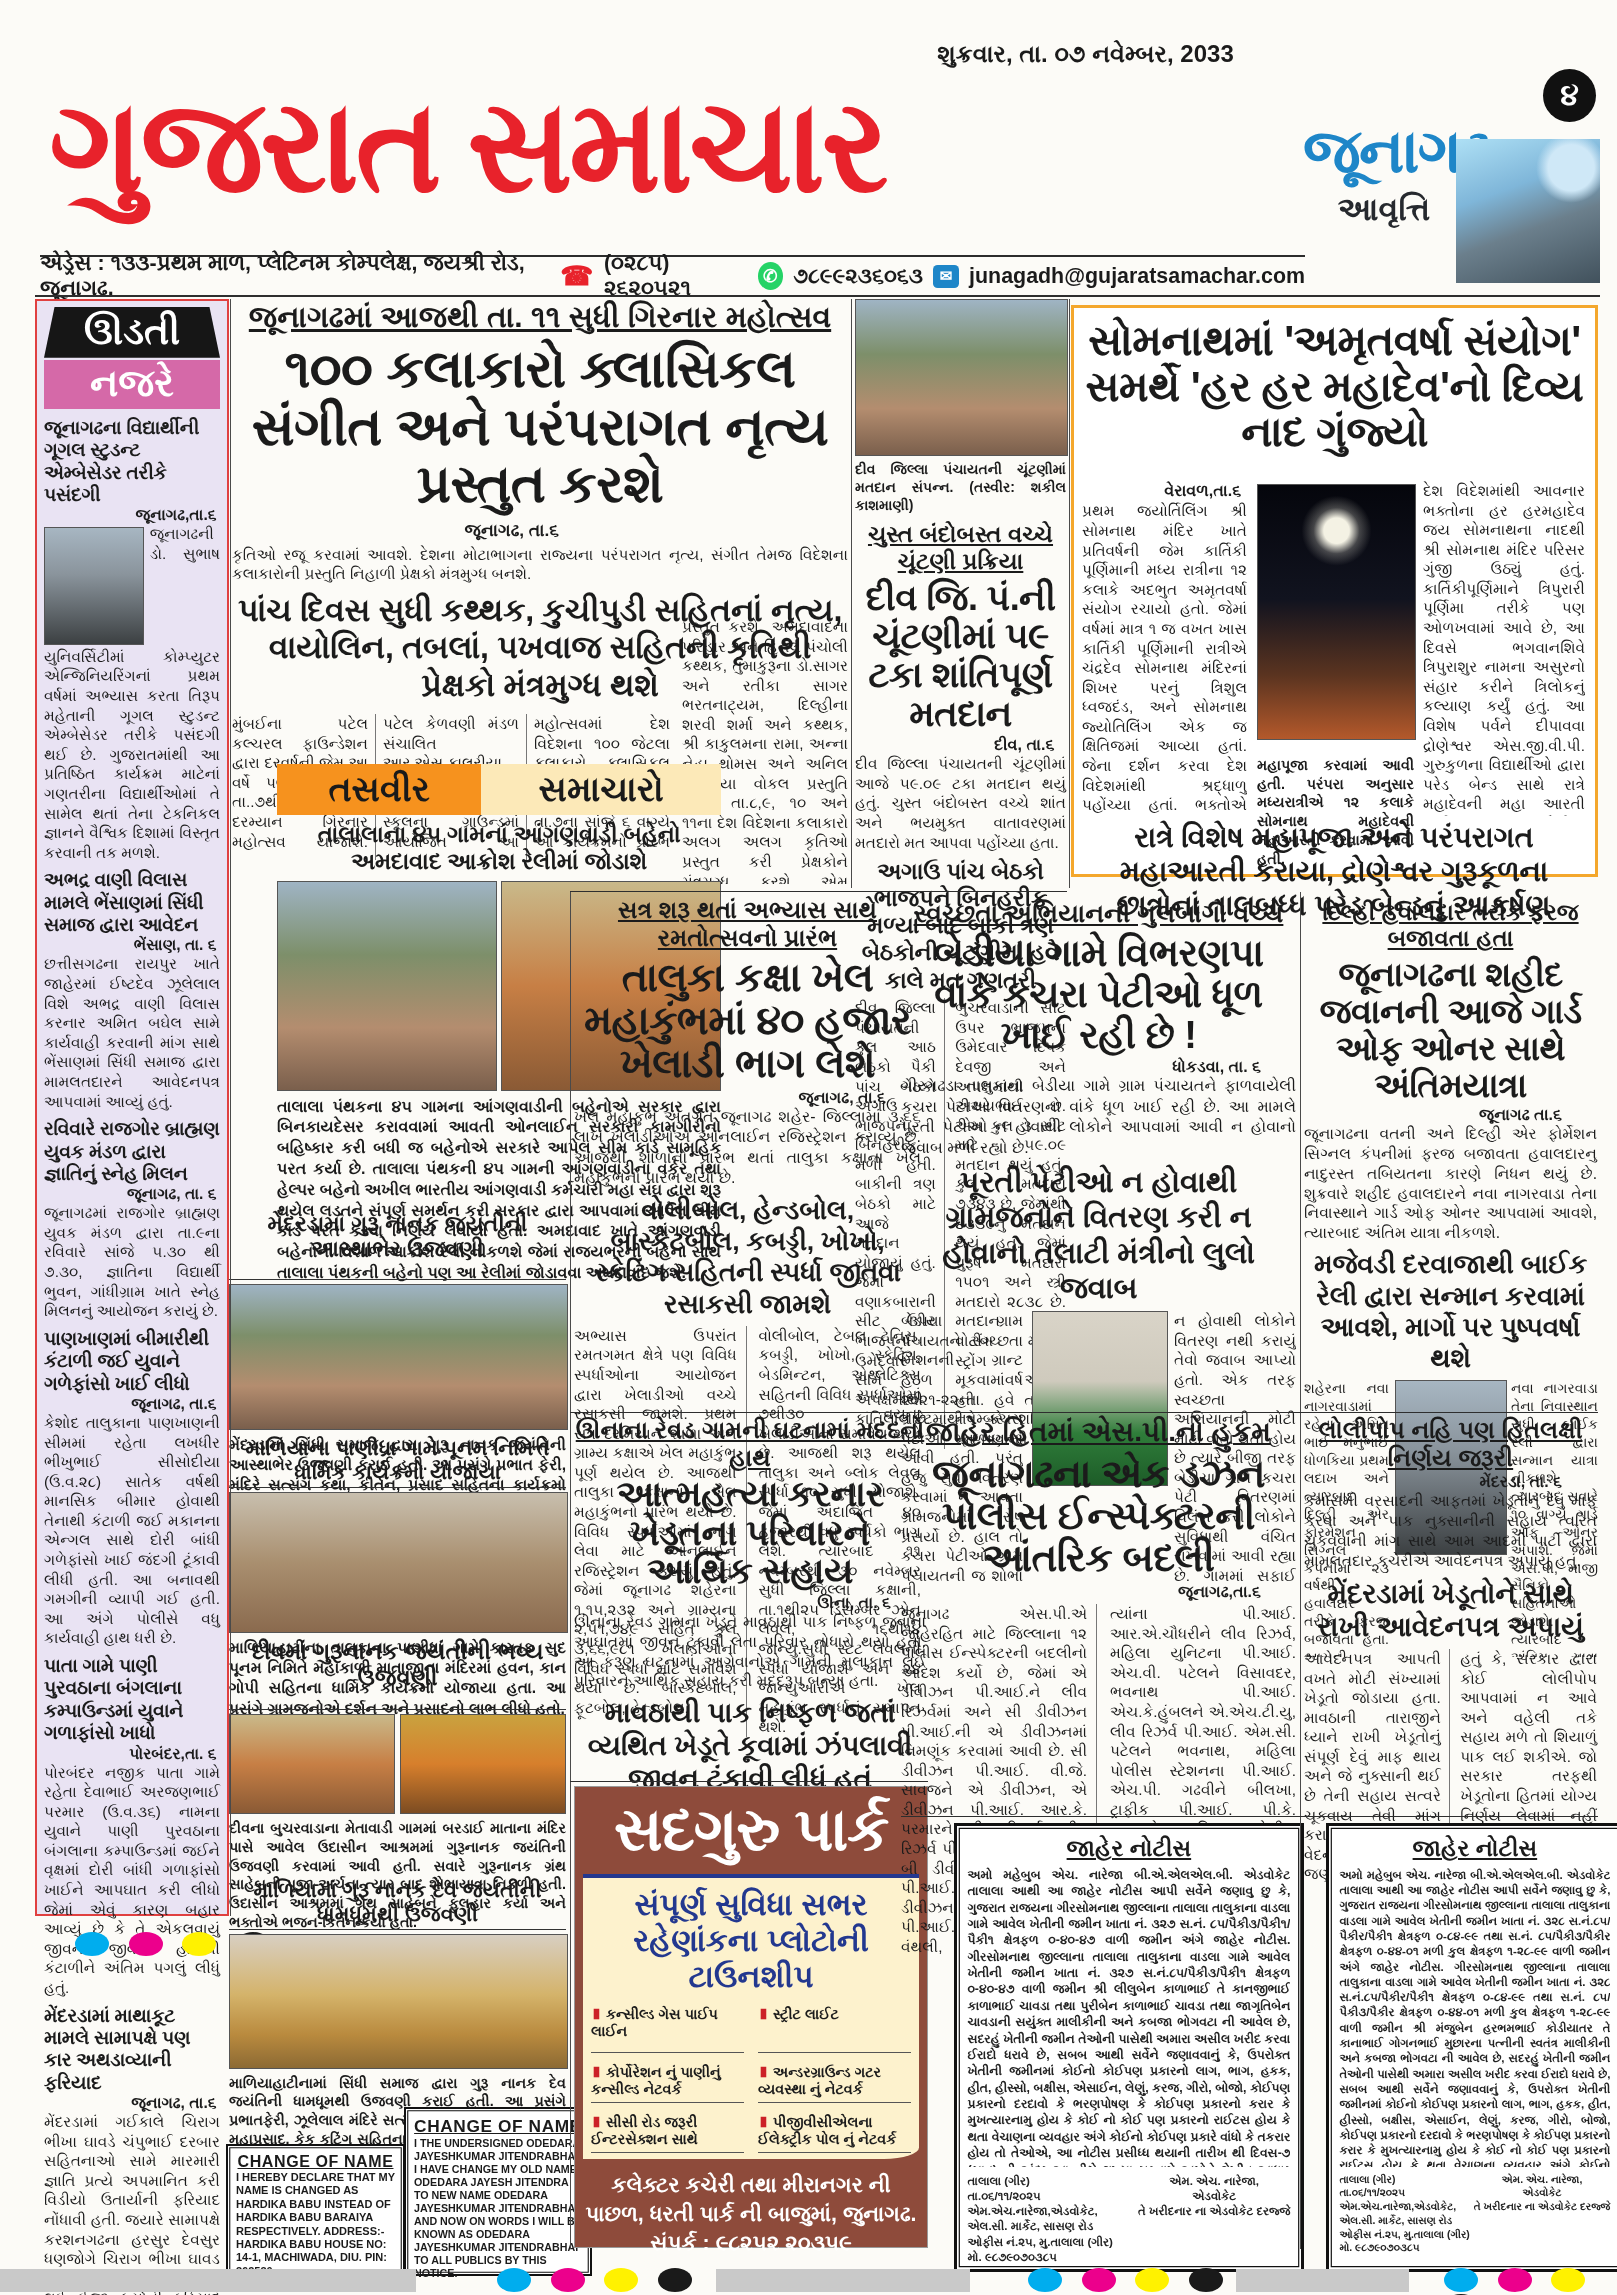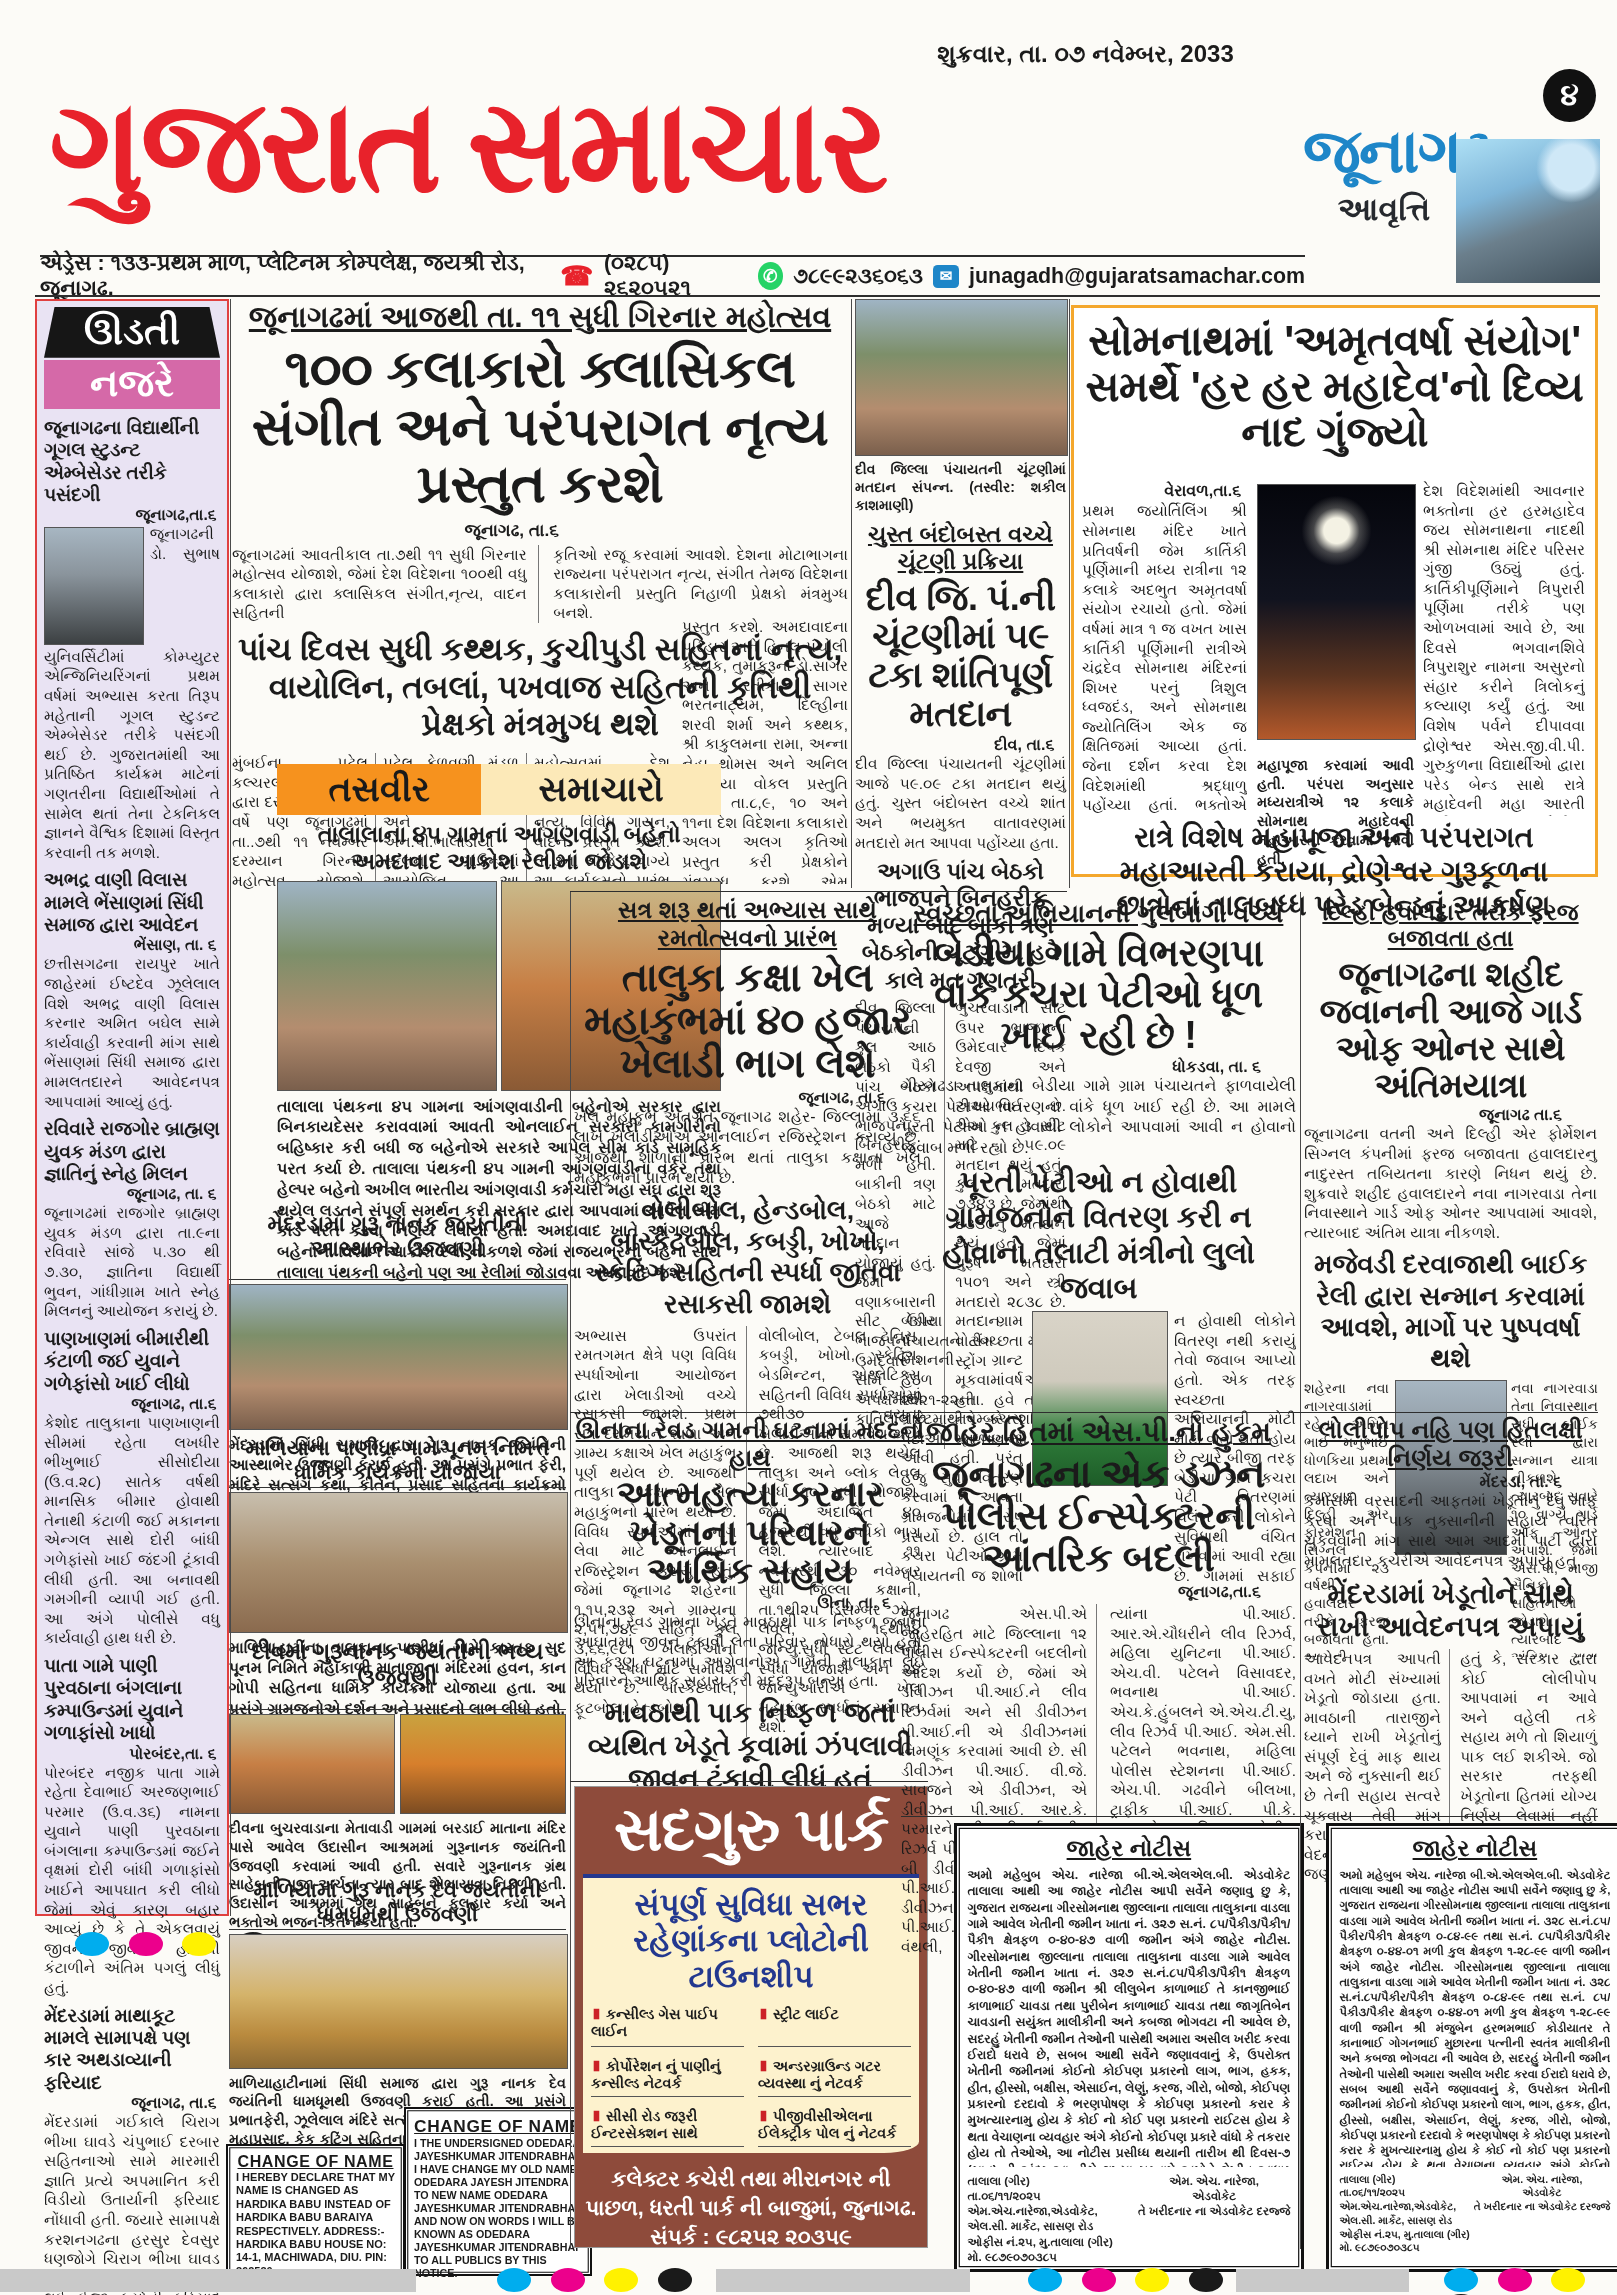--- a/index.html
+++ b/index.html
@@ -117,21 +117,20 @@
 </div>
 <div class="abs cmyk" style="left:75px;top:1932px;">
   <span style="background:#00adee;"></span><span style="background:#ec008c;"></span><span style="background:#fff200;"></span><span style="background:#1a1a1a;"></span>
 </div>
 
 <div class="abs" style="left:232px;top:300px;width:616px;">
   <div class="kicker" style="font-size:30px;">જૂનાગઢમાં આજથી તા. ૧૧ સુધી ગિરનાર મહોત્સવ</div>
   <div class="headline" style="font-size:53px;margin-top:5.8px;">૧૦૦ કલાકારો ક્લાસિકલ સંગીત અને પરંપરાગત નૃત્ય પ્રસ્તુત કરશે</div>
   <div class="dateline" style="margin-top:8px;padding-right:289px;font-size:17.3px;">જૂનાગઢ, તા.૬</div>
   <div style="display:flex;gap:14px;margin-top:3.5px;">
-    <div class="bodytxt" style="flex:1;border-right:0.6px solid #777;padding-right:11.6px;">જૂનાગઢમાં આવતીકાલ તા.૭થી ૧૧ સુધી ગિરનાર મહોત્સવ યોજાશે, જેમાં દેશ વિદેશના ૧૦૦થી વધુ કલાકારો દ્વારા ક્લાસિકલ સંગીત,નૃત્ય, વાદન સહિતની</div>
     <div class="bodytxt" style="flex:1;">કૃતિઓ રજૂ કરવામાં આવશે. દેશના મોટાભાગના રાજ્યના પરંપરાગત નૃત્ય, સંગીત તેમજ વિદેશના કલાકારોની પ્રસ્તુતિ નિહાળી પ્રેક્ષકો મંત્રમુગ્ધ બનશે.</div>
   </div>
   <div class="subhead" style="font-size:32px;margin-top:8px;">પાંચ દિવસ સુધી કથ્થક, કુચીપુડી સહિતનાં નૃત્ય, વાયોલિન, તબલાં, પખવાજ સહિતની કૃતિથી પ્રેક્ષકો મંત્રમુગ્ધ થશે</div>
   <div class="bodytxt cols3" style="margin-top:9.2px;width:438px;height:146px;overflow:hidden;">મુંબઈના પટેલ કલ્ચરલ ફાઉન્ડેશન દ્વારા દરવર્ષની જેમ આ વર્ષે પણ જૂનાગઢમાં તા..૭થી ૧૧ નવેમ્બર દરમ્યાન ગિરનાર મહોત્સવ યોજાશે. પટેલ કેળવણી મંડળ સંચાલિત આર.એસ.કાલરીયા અને એન.પી.ભાલોડીયા સ્કૂલના ગ્રાઉન્ડમાં આયોજિત આ મહોત્સવમાં દેશ વિદેશના ૧૦૦ જેટલા કલાકારો ક્લાસિકલ નૃત્ય, વિવિધ ગાયન, વાદન પ્રસ્તુત કરશે. તા.૭ના સાંજે ૬ વાગ્યે આ કાર્યક્રમનો પ્રારંભ થશે. પ્રથમ દિવસે મુંબઈના પ્રશાંત ઘરાટ અને સંદીપ પવાર પખવાજ અને તબલા વાદન</div>
 </div>
 <div class="abs bodytxt" style="left:682px;top:617px;width:166px;height:267px;overflow:hidden;">પ્રસ્તુત કરશે. અમદાવાદના પરિહાર અને હિનલ પંચોલી કથ્થક, તુમાકુરૂના ડો.સાગર અને રતીકા સાગર ભરતનાટ્યમ, દિલ્હીના શરવી શર્મા અને કથ્થક, શ્રી કાકુલમના રામા, અન્ના નેહા થોમસ અને અનિલ દાંતોડિયા વોકલ પ્રસ્તુતિ કરશે. તા.૮,૯, ૧૦ અને ૧૧ના દેશ વિદેશના કલાકારો અલગ અલગ કૃતિઓ પ્રસ્તુત કરી પ્રેક્ષકોને મંત્રમુગ્ધ કરશે એમ મહોત્સવના એમ.કે.પટેલે જણાવ્યું હતું.</div>
 
 <div class="abs" style="left:855px;top:299px;width:211px;">
   <div class="photo ph-crowd" style="width:211px;height:155px;"></div>
   <div class="caption" style="font-size:14px;margin-top:3.5px;">દીવ જિલ્લા પંચાયતની ચૂંટણીમાં મતદાન સંપન્ન. (તસ્વીર: શકીલ કાશમાણી)</div>
@@ -231,21 +230,21 @@
     <div class="bodytxt" style="flex:1;">થયેલા પરિવારને આશ્વાસન આપવા આજે આમ આદમી પાર્ટીના ઈસુદાન ગઢવી સહિતના આગેવાનોએ રેવડ ગામની મુલાકાત લીધી હતી. મૃતક ખેડૂતના પરિવારના સભ્યોને મળી સાંત્વના આપી રૂપિયા ૫૧૦૦૦ની ધનરાશી અર્પણ કરી હતી તેમજ અગ્રણી મુન્નાભાઈ ઉનડજામે એક લાખ રૂપિયાની આર્થિક મદદની જાહેરાત કરી હતી. રાજ્ય દ્વારા અસરગ્રસ્ત ખેડૂતોને ત્વરિત આર્થિક સહાય ચૂકવવામાં આવે તેવી આગેવાનોએ લાગણી વ્યક્ત કરી હતી.</div>
   </div>
 </div>
 
 <div class="abs" style="left:574px;top:1786px;width:354px;height:462px;border:1.7px solid #999;background:#8e4b3b;box-sizing:border-box;padding:8px;">
   <div style="color:#fff;font-size:60px;font-weight:bold;text-align:center;letter-spacing:-1.2px;">સદગુરુ પાર્ક</div>
   <div style="background:#fdf2cd;border-top:4.6px solid #23388f;margin-top:9.2px;padding:9.2px 8px 5.8px;border-radius:0 0 35px 0/0 0 11.6px 0;">
     <div style="color:#23388f;font-size:31px;font-weight:bold;text-align:center;">સંપૂર્ણ સુવિધા સભર</div>
     <div style="color:#23388f;font-size:31px;font-weight:bold;text-align:center;margin-bottom:10.4px;">રહેણાંકના પ્લોટોની ટાઉનશીપ</div>
     <div style="display:grid;grid-template-columns:1fr 1fr;column-gap:14px;row-gap:11.6px;">
-      <div style="border-bottom:1.2px solid #555;padding-bottom:6px;font-size:14.4px;font-weight:bold;">
+      <div style="border-bottom:1.2px solid #555;padding-bottom:12px;font-size:14.4px;font-weight:bold;">
         <span style="color:#cc2127;">▮</span> <span>કન્સીલ્ડ ગેસ પાઈપ લાઈન</span></div>
       <div style="border-bottom:1.2px solid #555;padding-bottom:3.5px;font-size:14.4px;font-weight:bold;">
         <span style="color:#cc2127;">▮</span> <span>સ્ટ્રીટ લાઈટ</span></div>
       <div style="border-bottom:1.2px solid #555;padding-bottom:3.5px;font-size:14.4px;font-weight:bold;">
         <span style="color:#cc2127;">▮</span> <span>કોર્પોરેશન નું પાણીનું  કન્સીલ્ડ નેટવર્ક</span></div>
       <div style="border-bottom:1.2px solid #555;padding-bottom:3.5px;font-size:14.4px;font-weight:bold;">
         <span style="color:#cc2127;">▮</span> <span>અન્ડરગ્રાઉન્ડ ગટર વ્યવસ્થા નું નેટવર્ક</span></div>
       <div style="border-bottom:1.2px solid #555;padding-bottom:3.5px;font-size:14.4px;font-weight:bold;">
         <span style="color:#cc2127;">▮</span> <span>સીસી રોડ જરૂરી ઈન્ટરસેક્શન સાથે</span></div>
       <div style="border-bottom:1.2px solid #555;padding-bottom:3.5px;font-size:14.4px;font-weight:bold;">

